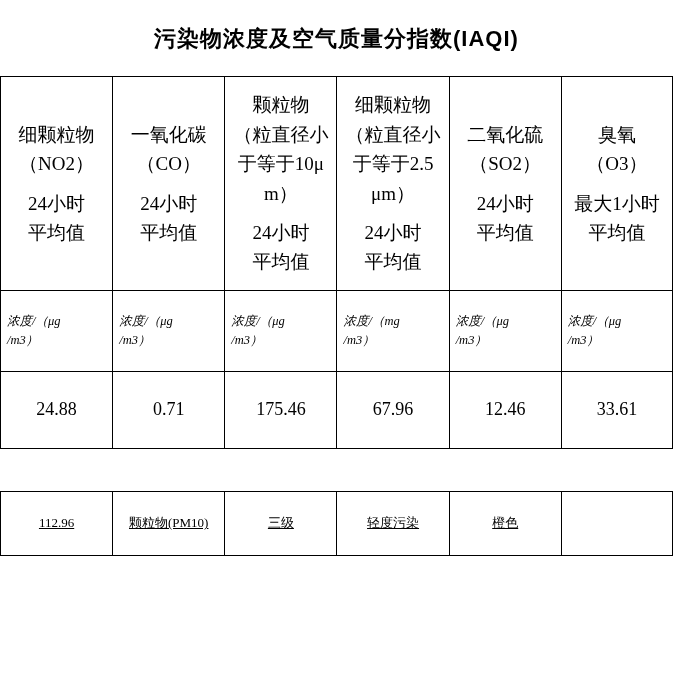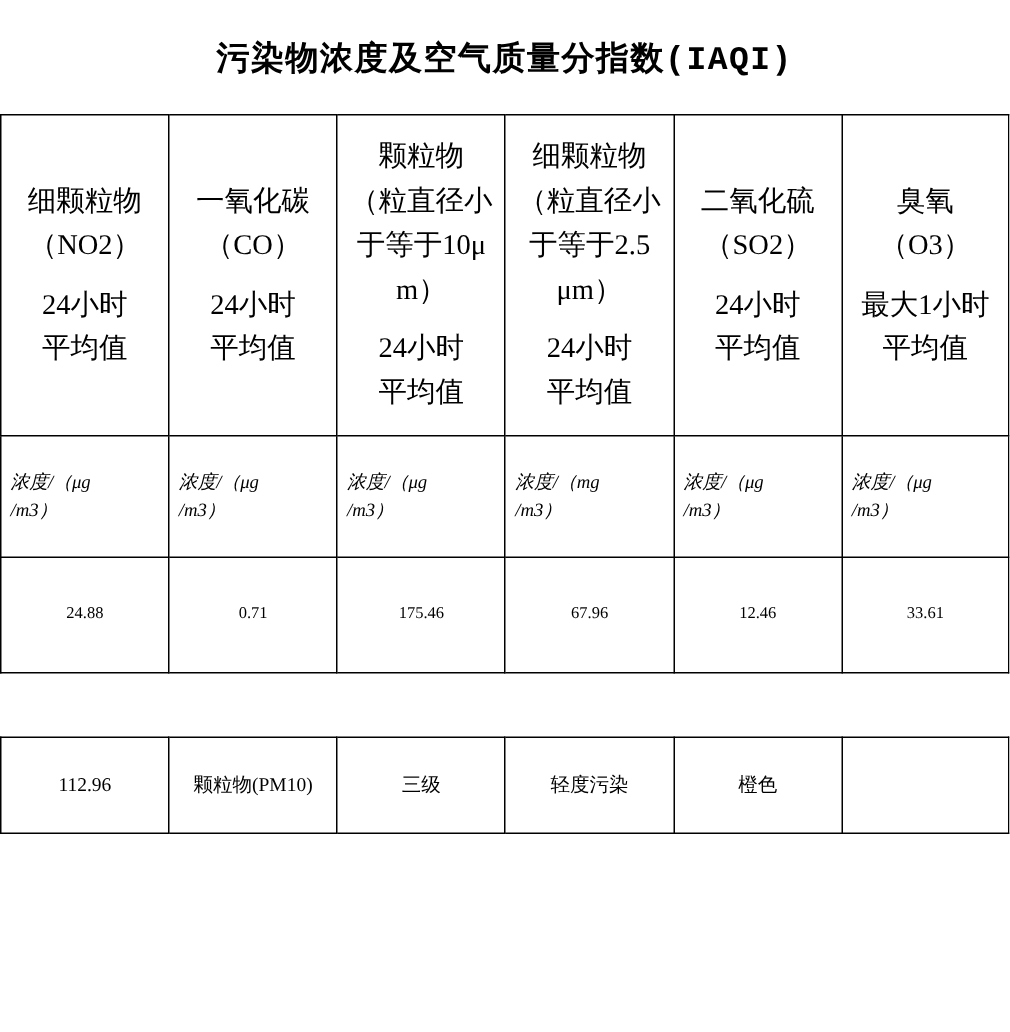--- a/index.html
+++ b/index.html
@@ -15,21 +15,21 @@
     overflow: hidden;
   }
   .page {
     position: relative;
     width: 673px;
     height: 688px;
     box-sizing: border-box;
   }
   .title {
     text-align: center;
-    font-family: Liberation Mono, monospace;
+    font-family: Liberation Sans, sans-serif;
     font-size: 22px;
     font-weight: bold;
     letter-spacing: 1px;
     padding-top: 24px;
     padding-bottom: 20px;
   }
   table {
     border-collapse: collapse;
     table-layout: fixed;
     width: 673px;
@@ -54,40 +54,41 @@
   }
   .main-table td.unit-cell {
     height: 72px;
     font-size: 12.5px;
     text-align: left;
     padding-left: 6px;
     font-style: italic;
   }
   .main-table td.value-cell {
     height: 68px;
-    font-size: 11px;
+    font-size: 18px;
   }
   .hdr-line { display: block; }
   .hdr-gap { display: block; height: 10px; }
 
   
   .gap {
     height: 42px;
   }
 
   
   .aqi-table td.aqi-header {
     height: 90px;
     font-size: 14px;
     font-weight: bold;
     font-family: "Liberation Sans", sans-serif;
   }
   .aqi-table td.aqi-value {
     height: 55px;
     font-size: 13px;
+    text-decoration: underline;
   }
 </style>
 </head>
 <body>
 
 <div class="page">
 
   <div class="title">污染物浓度及空气质量分指数(IAQI)</div>
 
   <table class="main-table">

